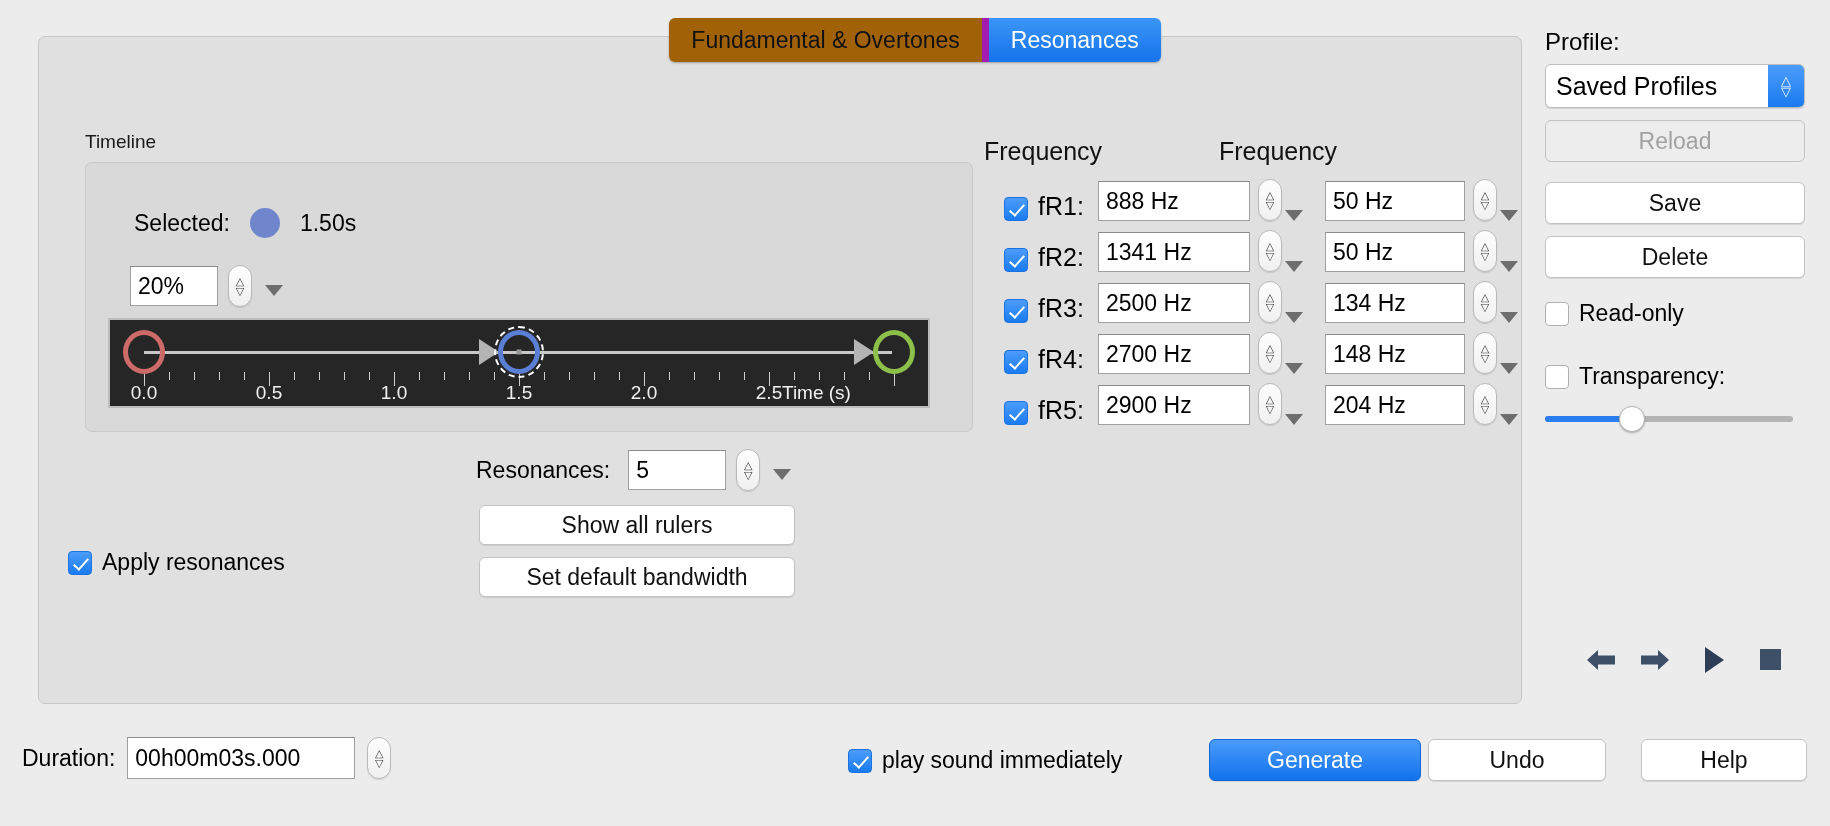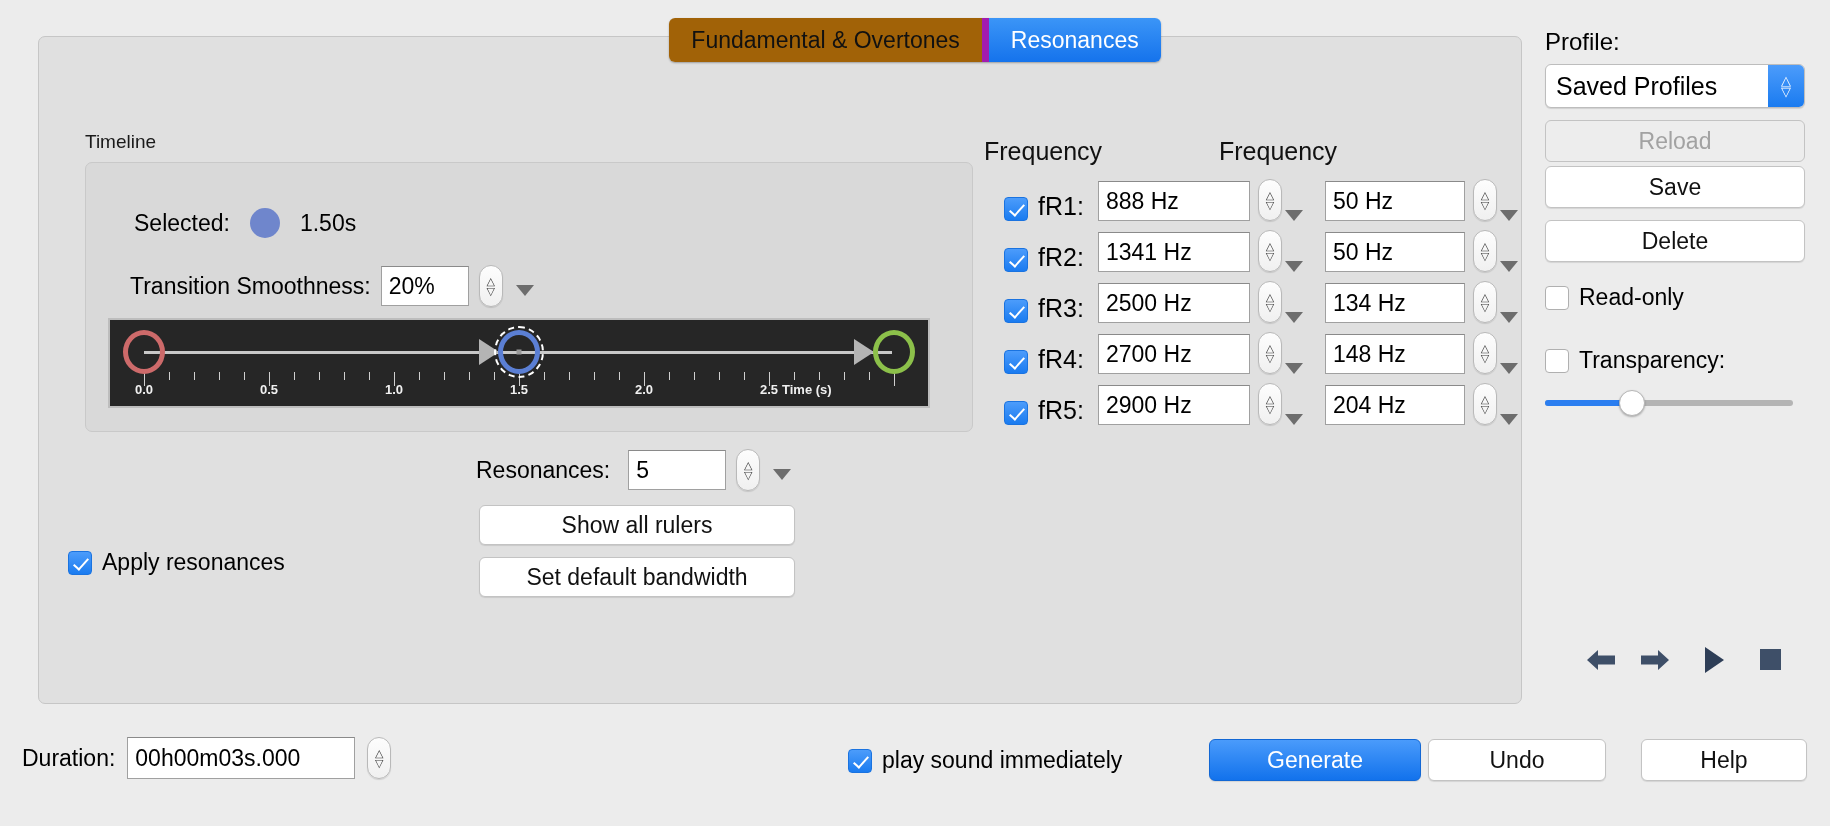--- a/index.html
+++ b/index.html
@@ -145,21 +145,21 @@
     transform:translate(-100%,-50%);
   }
   #ticks {
     position:absolute; left:34px; top:52px; width:750px; height:14px;
   }
   #ticks i {
     position:absolute; top:0; width:1px; background:#cfcfcf; display:block;
   }
   #ticklabels {
     position:absolute; left:0; top:62px; width:100%; height:26px;
-    color:#f0f0f0; font-size:13px; font-weight:bold;
+    color:#f0f0f0; font-size:19px; font-weight:normal;
   }
   #ticklabels span { position:absolute; transform:translateX(-50%); white-space:nowrap;}
   #ticklabels span.unit { transform:none; }
 
   
   .btn {
     background:#ffffff;
     border:1px solid #c3c3c3;
     border-radius:6px;
     font-size:23px;
@@ -276,21 +276,20 @@
 
   <div id="timeline-box">
 
     <div class="row-selected">
       <span>Selected:</span>
       <span class="sel-dot"></span>
       <span>1.50s</span>
     </div>
 
     <div class="row-smooth">
-      <span>Transition Smoothness:</span>
       <div class="tf" style="width:88px;">
         <span>20%</span>
       </div>
       <div class="stepper">
         <span class="ar">△</span>
         <span class="ar">▽</span>
       </div>
       <div class="dropcaret"></div>
     </div>
 
@@ -492,21 +491,21 @@
     <span class="val">Saved Profiles</span>
     <span class="arrows">
       <span>△</span>
         <span>▽</span>
     </span>
   </div>
 
   <div class="btn disabled" style="margin-top:12px; height:42px;">
     <span>Reload</span>
   </div>
-  <div class="btn" style="margin-top:4px; height:42px;">
+  <div class="btn" style="margin-top:20px; height:42px;">
     <span>Save</span>
   </div>
   <div class="btn" style="margin-top:12px; height:42px;">
     <span>Delete</span>
   </div>
 
   <div class="cbrow" style="margin-top:22px;">
     <span class="cb"></span>
     <span>Read-only</span>
   </div>

